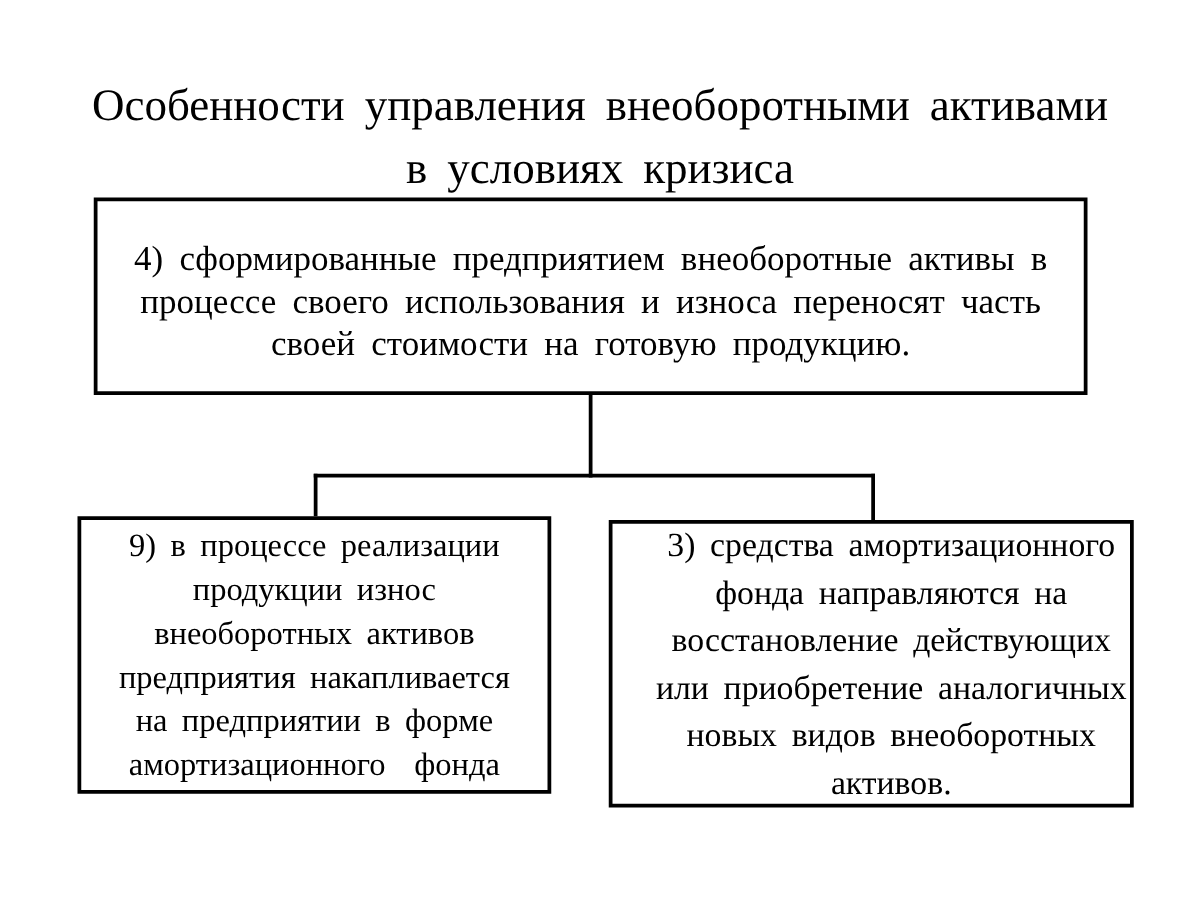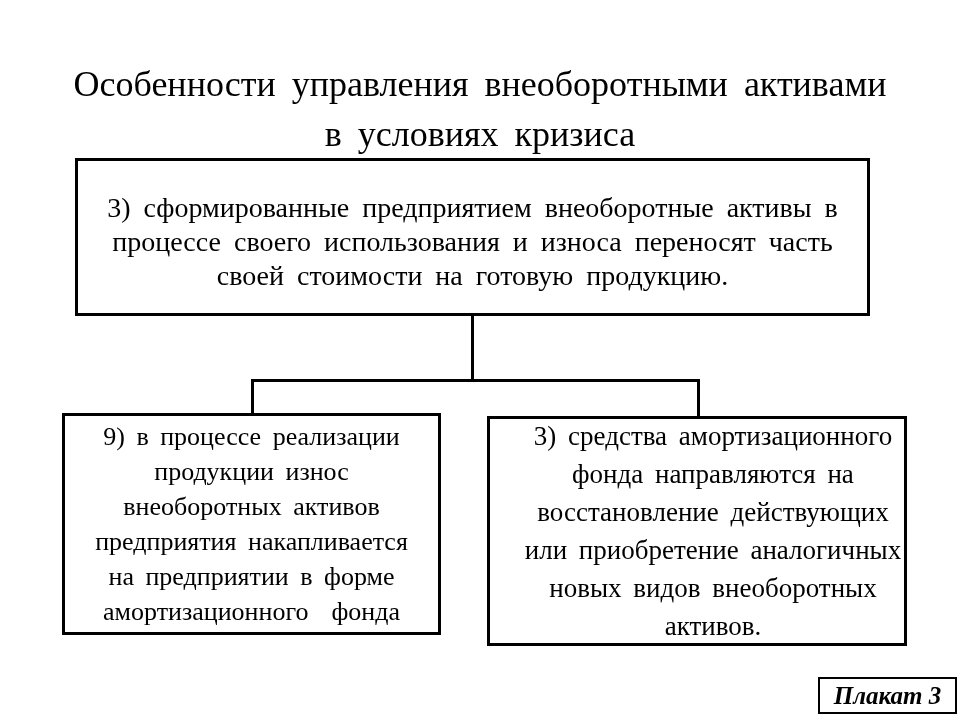--- a/index.html
+++ b/index.html
@@ -120,21 +120,21 @@
 </style>
 </head>
 <body>
 
 <div class="slide">
 
   <div class="slide-title">Особенности управления внеоборотными активами
 в условиях кризиса</div>
 
   <div class="dbox box-1">
-    <div class="box-text">3) сформированные предприятием внеоборотные активы в
+    <div class="box-text">4) сформированные предприятием внеоборотные активы в
 процессе своего использования и износа переносят часть
 своей стоимости на готовую продукцию.</div>
   </div>
 
   <div class="conn conn-stem"></div>
   <div class="conn conn-crossbar"></div>
   <div class="conn conn-drop-left"></div>
   <div class="conn conn-drop-right"></div>
 
   <div class="dbox box-2">
@@ -148,17 +148,14 @@
 
   <div class="dbox box-3">
     <div class="box-text">3) средства амортизационного
 фонда направляются на
 восстановление действующих
 или приобретение аналогичных
 новых видов внеоборотных
 активов.</div>
   </div>
 
-  <div class="poster-box">
-    <span class="poster-text">Плакат 3</span>
-  </div>
 
 </div>
 
 </body></html>

